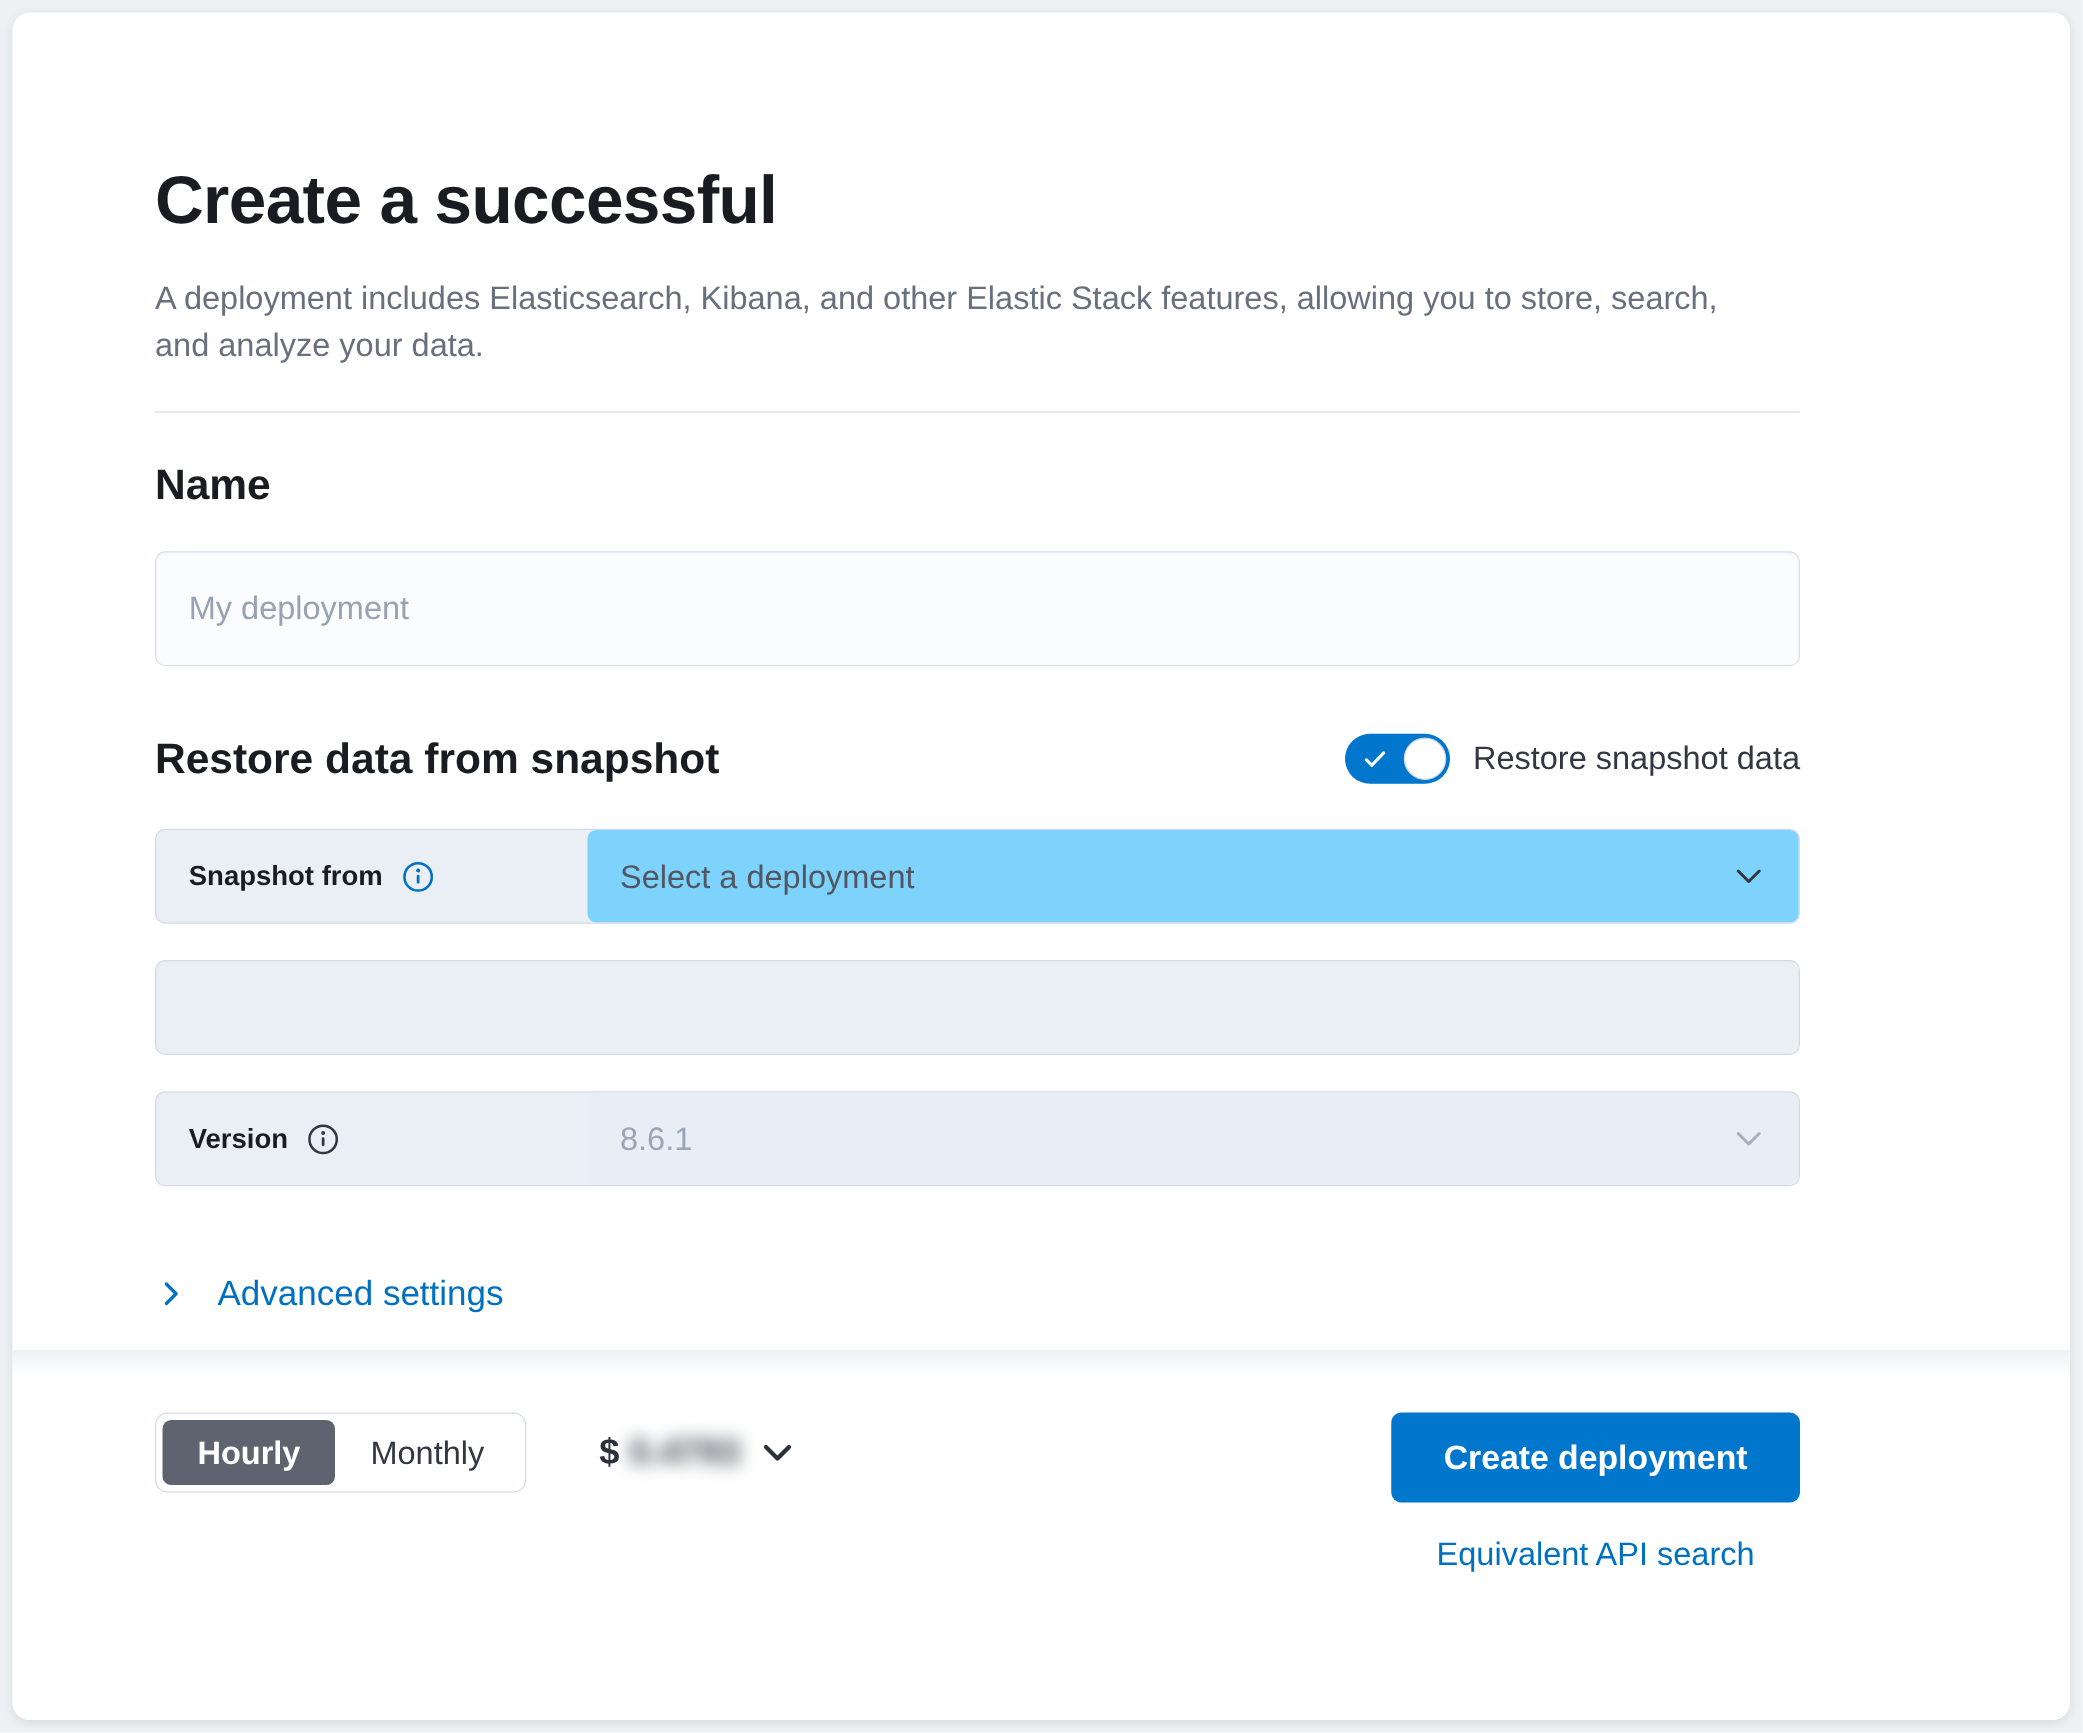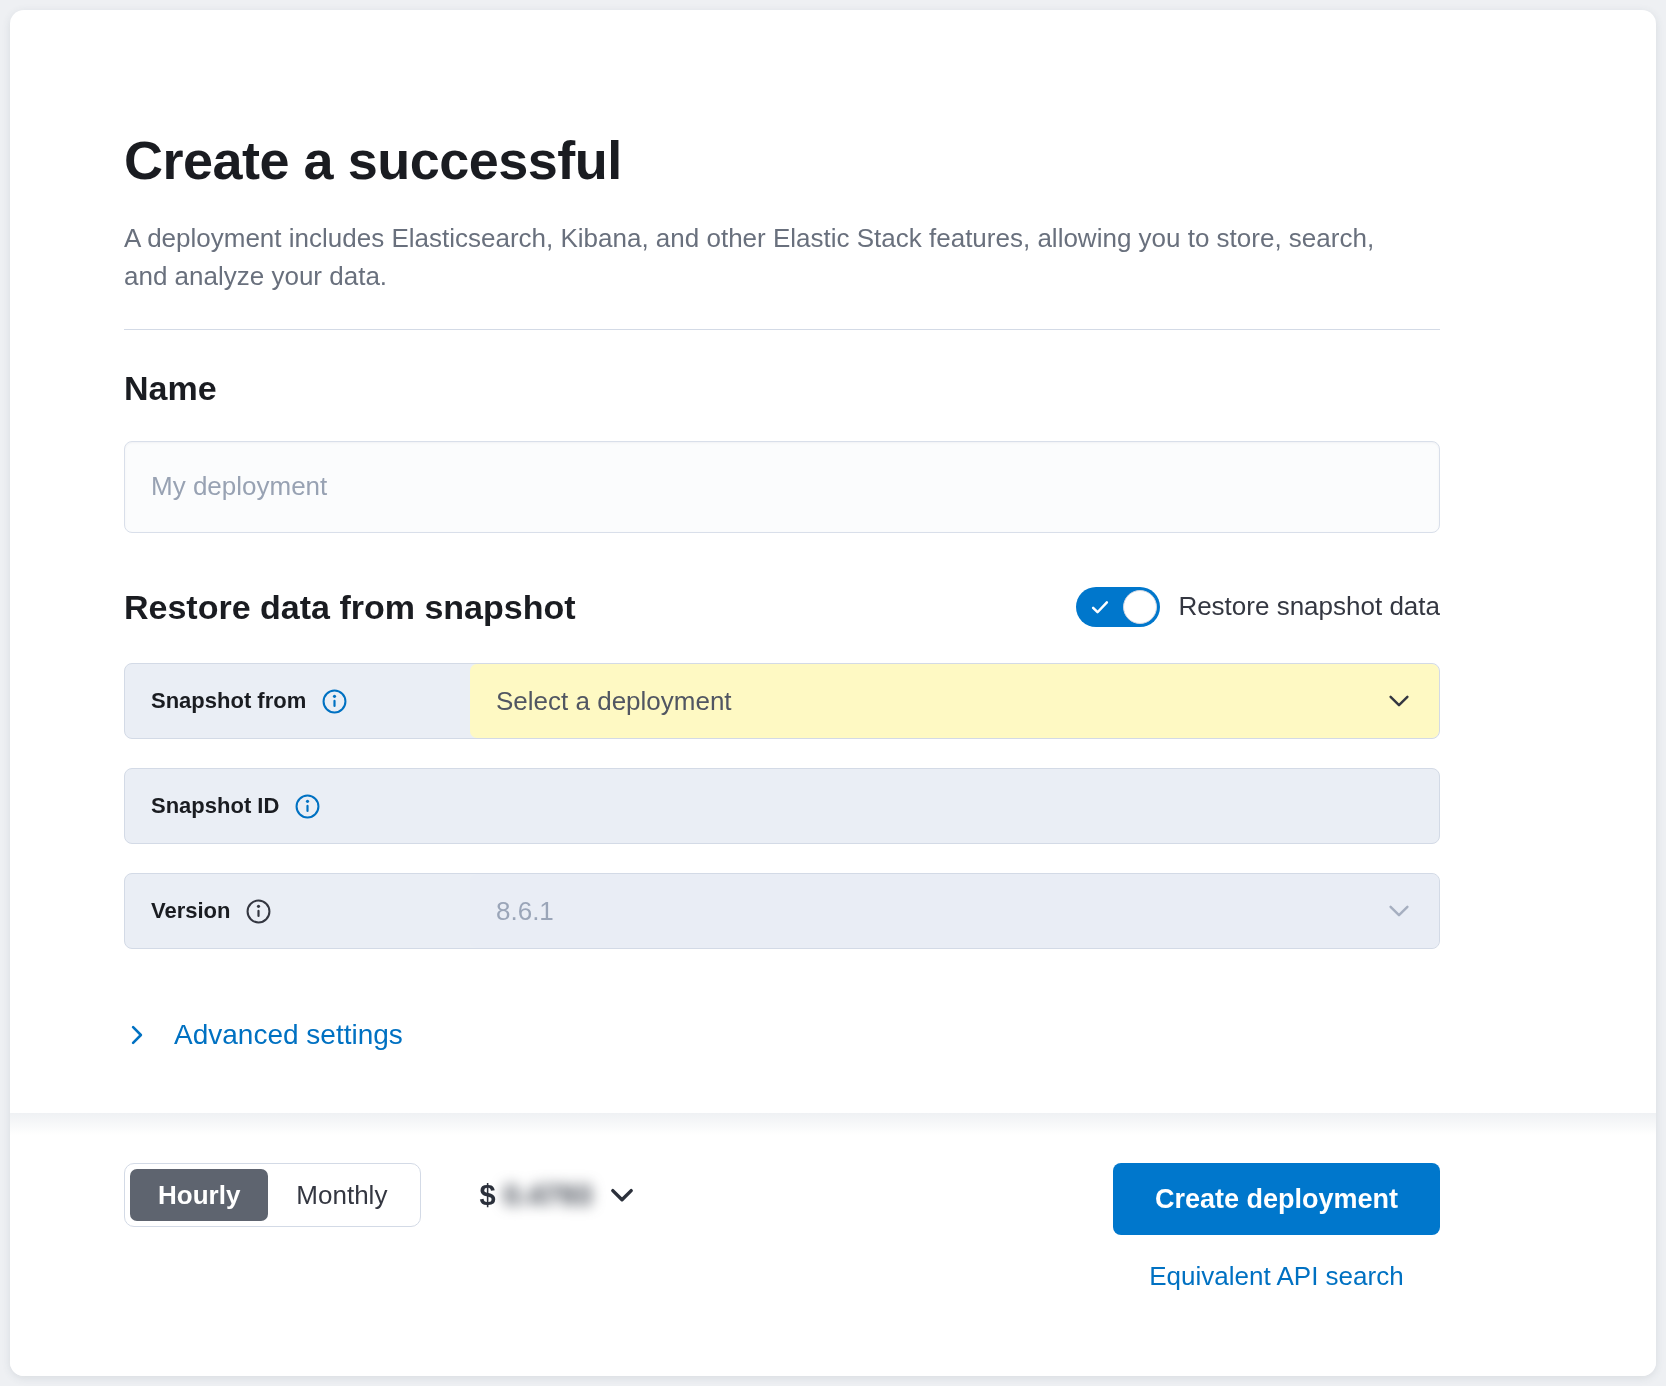--- a/index.html
+++ b/index.html
@@ -131,39 +131,39 @@
   .row-field {
     flex: 1;
     display: flex;
     align-items: center;
     padding: 0 26px;
     font-size: 26px;
     border-radius: 7px;
     cursor: pointer;
   }
   .row-field .field-text { flex: 1; }
-  .field-enabled { background: #fef9c3; color: #515662; }
+  .field-enabled { background: #7dd3fc; color: #515662; }
   .field-disabled { background: #e9edf5; color: #9aa5b8; cursor: default; }
   .info-blue { color: #0071c2; display: flex; }
   .info-dark { color: #343741; display: flex; }
   .chev { display: flex; }
 
   .advanced-link {
     margin-top: 70px;
     display: inline-flex;
     align-items: center;
     gap: 24px;
     color: #0071c2;
     font-size: 28px;
     cursor: pointer;
   }
 
   .footer {
     flex: none;
-    height: 263px;
+    height: 296px;
     background: linear-gradient(#eff1f4 0px, #ffffff 22px);
     padding: 50px 0 0 114px;
   }
   .footer-row {
     width: 1316px;
     display: flex;
     justify-content: space-between;
     align-items: flex-start;
   }
   .footer-left {
@@ -279,30 +279,20 @@
           <span class="field-text">Select a deployment</span>
           <span class="chev" style="color:#343741">
             <svg width="28" height="28" viewBox="0 0 16 16">
                 <path d="M3.2 5.6l4.8 4.8 4.8-4.8" stroke="currentColor" stroke-width="1.4" fill="none" stroke-linecap="round" stroke-linejoin="round"></path>
               </svg>
           </span>
         </div>
       </div>
 
       <div class="form-row row-2">
-        <div class="row-label">
-          <span>Snapshot ID</span>
-          <span class="info-blue">
-            <svg width="25" height="25" viewBox="0 0 16 16">
-                <circle cx="8" cy="8" r="7" fill="none" stroke="currentColor" stroke-width="1.3"></circle>
-                <rect x="7.3" y="6.9" width="1.4" height="4.6" rx="0.7" fill="currentColor"></rect>
-                <circle cx="8" cy="4.7" r="1" fill="currentColor"></circle>
-              </svg>
-          </span>
-        </div>
       </div>
 
       <div class="form-row row-3">
         <div class="row-label">
           <span>Version</span>
           <span class="info-dark">
             <svg width="25" height="25" viewBox="0 0 16 16">
                 <circle cx="8" cy="8" r="7" fill="none" stroke="currentColor" stroke-width="1.3"></circle>
                 <rect x="7.3" y="6.9" width="1.4" height="4.6" rx="0.7" fill="currentColor"></rect>
                 <circle cx="8" cy="4.7" r="1" fill="currentColor"></circle>

